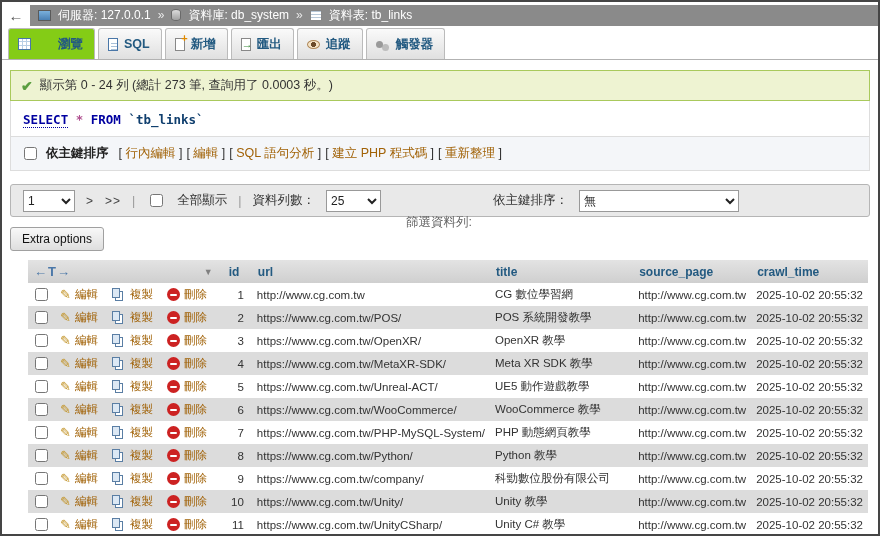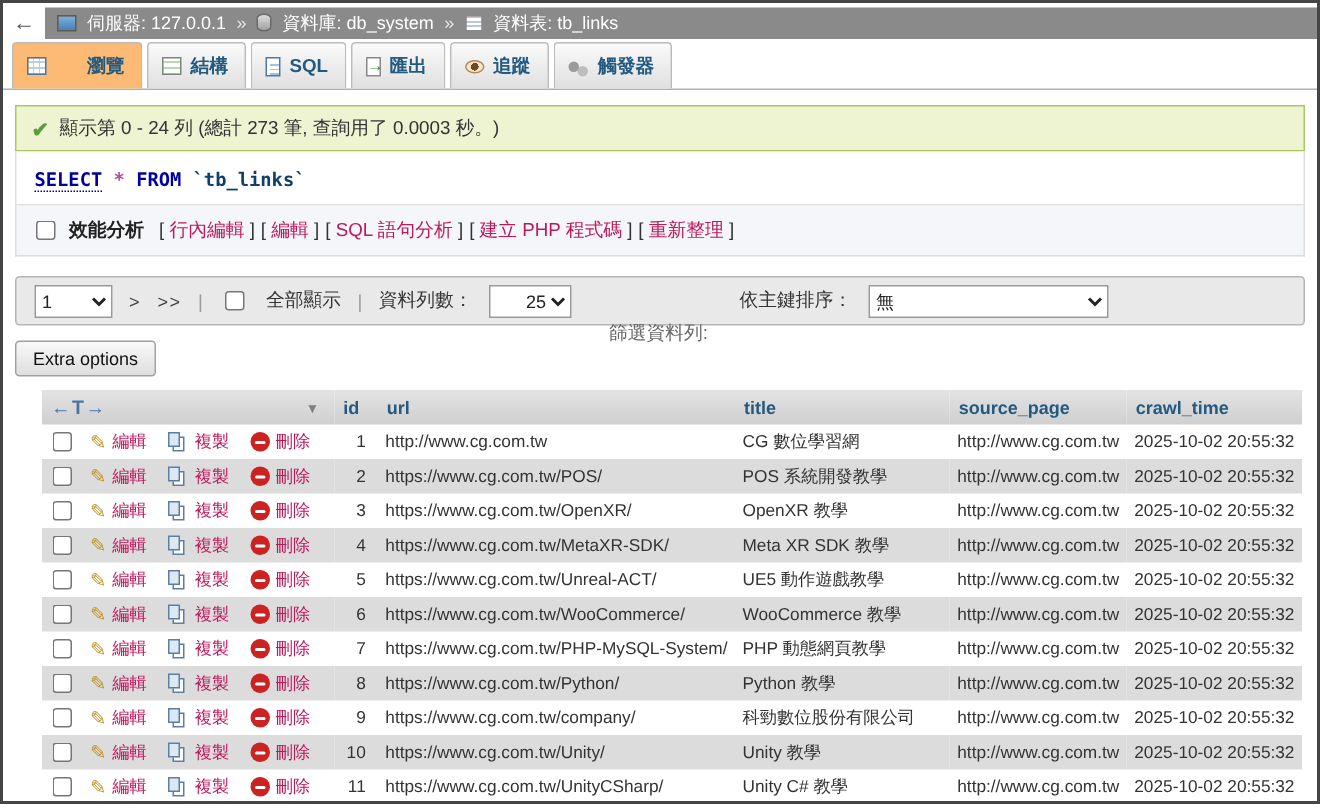--- a/index.html
+++ b/index.html
@@ -6,41 +6,41 @@
   html,body { margin:0; padding:0; }
   body {
     width:880px; height:536px;
     border:2px solid #454545;
     background:#fff;
     font-family:"Liberation Sans", sans-serif;
     overflow:hidden;
     color:#333;
   }
   a { text-decoration:none; cursor:pointer; }
-  .lnk { color:#be185d; }
+  .lnk { color:#a16207; }
 
   
   .topbar { display:flex; align-items:center; height:24px; padding-top:2px; }
   .back { width:28px; text-align:center; color:#555; font-size:15px; cursor:pointer; }
   .crumbbar {
     flex:1; height:21px; background:#8a8a8a; color:#fff;
     font-size:12px; display:flex; align-items:center; gap:7px; padding:0 8px;
   }
   .crumbbar .sep { color:#e8e8e8; }
   .crumb { color:#fff; }
 
   
   .tabbar { display:flex; align-items:flex-end; gap:3px; padding:3px 4px 0 6px; border-bottom:1px solid #b2b2b2; height:34px; }
   .tab {
     display:flex; align-items:center; gap:6px; padding:6px 11px 6px 9px;
     border:1px solid #bbb; border-bottom:none; border-radius:3px 3px 0 0;
     background:linear-gradient(#fafafa,#e0e0e0);
     color:#235a81; font-weight:bold; font-size:12.5px; cursor:pointer; height:31px;
   }
-  .tab.active { background:#fdba74;gap:27px; }
+  .tab.active { background:#84cc16;gap:27px; }
 
   
   .ic { display:inline-block; position:relative; vertical-align:middle; flex:none; }
   .i-browse   { width:13px; height:12px; border:1px solid #4a77a8;
     background:repeating-linear-gradient(90deg,transparent 0 3px,#b8cfe5 3px 4px),repeating-linear-gradient(0deg,#fff 0 3px,#b8cfe5 3px 4px); }
   .i-structure{ width:13px; height:12px; border:1px solid #7a8a7a;
     background:repeating-linear-gradient(0deg,#fff 0 3px,#bcd6b4 3px 4px); }
   .i-sql      { width:10px; height:13px; border:1px solid #4a77a8; background:
     repeating-linear-gradient(to bottom,transparent 0 2px,#a8c0d8 2px 3px) 2px 2px/6px 9px no-repeat #fff; }
   .i-search   { width:9px; height:9px; border:2px solid #a08030; border-radius:50%; background:#f7f1dc; }
@@ -81,21 +81,21 @@
     padding:7px 9px; font-size:12.5px; display:flex; align-items:center; gap:6px; }
   .prof-label { font-weight:bold; color:#222; }
   .plink-seg { margin-left:4px; }
   .plink-seg .br { color:#333; }
 
   
   .pagebar { margin:13px 8px 0 8px; border:1px solid #b5b5b5; border-radius:3px; background:#e9e9e9;
     padding:5px 12px; display:flex; align-items:center; gap:11px; font-size:12.5px; color:#333; height:33px; }
   select { font-size:12px; height:22px; border:1px solid #999; background:#fff; color:#222; }
   .page-select { width:52px; }
-  .rows-select { width:55px;text-align:right; }
+  .rows-select { width:55px; }
   .sort-select { width:160px; }
   .navlink { color:#444; font-size:12px; letter-spacing:1px; }
   .divider { color:#999; }
   .filter-input { width:152px; height:22px; border:1px solid #aaa; font-size:12px; padding:1px 5px; color:#333; }
   .filter-input::placeholder { color:#999; }
   .graylab { color:#666; }
   .pagebar label, .pagebar .lab { white-space:nowrap; }
 
   
   .extra-btn { margin:10px 0 0 8px; display:inline-block; padding:4px 11px; border:1px solid #a0a0a0;
@@ -135,31 +135,31 @@
   </div>
 </div>
 
 
 <div class="tabbar">
   <div class="tab active">
     <span class="ic i-browse"></span>
     <span class="tab-label">瀏覽</span>
   </div>
 
-  <div class="tab">
-    <span class="ic i-structure"></span>
-    <span class="tab-label">結構</span>
-  </div>
 
   <div class="tab">
     <span class="ic i-sql"></span>
     <span class="tab-label">SQL</span>
   </div>
 
 
+  <div class="tab">
+    <span class="ic i-insert"></span>
+    <span class="tab-label">新增</span>
+  </div>
 
   <div class="tab">
     <span class="ic i-export"></span>
     <span class="tab-label">匯出</span>
   </div>
 
 
 
 
   <div class="tab">
@@ -184,21 +184,21 @@
 <div class="sqlrow">
   <span class="kw kw-help">SELECT</span>
   <span class="sql-star">*</span>
   <span class="kw">FROM</span>
   <span class="sql-table">`tb_links`</span>
 </div>
 
 
 <div class="profrow">
   <input type="checkbox" style="">
-  <span class="prof-label">效能分析</span>
+  <span class="prof-label">依主鍵排序</span>
   <span><span class="plink-seg"><span class="br">[ </span><a class="lnk">行內編輯</a><span class="br"> ]</span></span><span class="plink-seg"><span class="br">[ </span><a class="lnk">編輯</a><span class="br"> ]</span></span><span class="plink-seg"><span class="br">[ </span><a class="lnk">SQL 語句分析</a><span class="br"> ]</span></span><span class="plink-seg"><span class="br">[ </span><a class="lnk">建立 PHP 程式碼</a><span class="br"> ]</span></span><span class="plink-seg"><span class="br">[ </span><a class="lnk">重新整理</a><span class="br"> ]</span></span></span>
 </div>
 
 
 <div class="pagebar">
   <select class="page-select">
     <option>1</option>
   </select>
   <a class="navlink">&gt;</a>
   <a class="navlink">&gt;&gt;</a>

